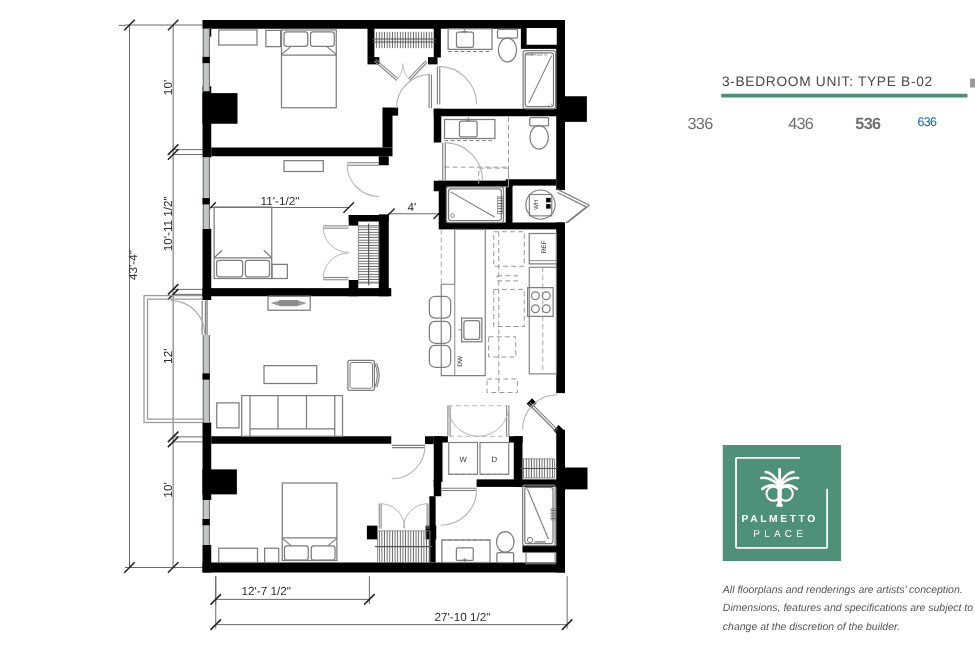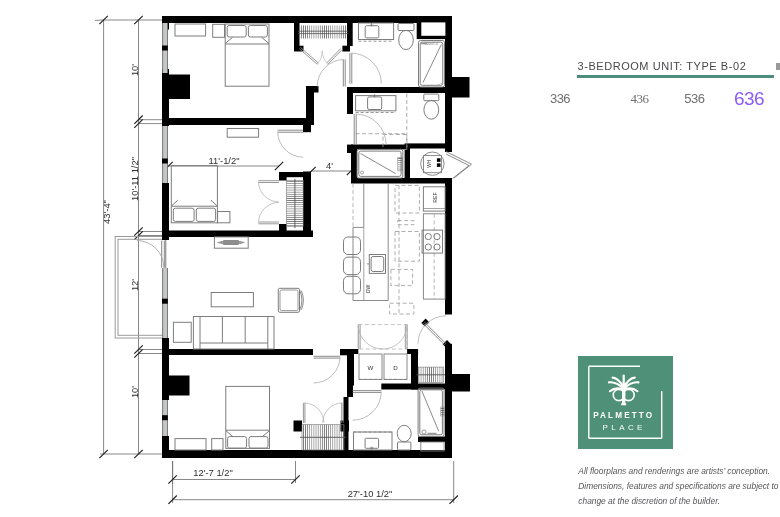--- a/index.html
+++ b/index.html
@@ -499,23 +499,23 @@
 
 <path d="M95,20.3h5" stroke="#6a6a6a" stroke-width="0.8"></path>
 </g>
 </svg>
 
 <div class="abs" style="left:577.5px;top:61.3px;width:200px;font-size:11px;line-height:11.4px;font-weight:normal;color:#49494b;letter-spacing:0.55px;white-space:nowrap;">3-BEDROOM UNIT: TYPE B-02</div>
 
 <div class="abs" style="left:577px;top:75.4px;width:197px;height:2.3px;background:#4e8d7e;"></div>
 
 <div class="abs" style="left:550px;top:92.2px;font-size:13px;line-height:13px;letter-spacing:-0.55px;color:#6f6f71;">336</div>
-<div class="abs" style="left:630.5px;top:92.2px;font-size:13px;line-height:13px;letter-spacing:-0.55px;color:#6f6f71;font-family:Liberation Serif, serif;">436</div>
-<div class="abs" style="left:684.3px;top:92.2px;font-size:13px;line-height:13px;letter-spacing:-0.55px;color:#6f6f71;">536</div>
-<div class="abs" style="left:734px;top:92.2px;font-size:19px;line-height:13px;letter-spacing:-0.55px;color:#8b5cf6;">636</div>
+<div class="abs" style="left:630.5px;top:92.2px;font-size:13px;line-height:13px;letter-spacing:-0.55px;color:#6f6f71;">436</div>
+<div class="abs" style="left:684.3px;top:92.2px;font-size:13px;line-height:13px;letter-spacing:-0.55px;color:#6f6f71;font-weight:bold;">536</div>
+<div class="abs" style="left:734px;top:92.2px;font-size:10px;line-height:13px;letter-spacing:-0.55px;color:#0369a1;">636</div>
 
 <div class="abs" style="left:776px;top:63px;width:4px;height:7px;background:#9a9a9a;"></div>
 
 <svg class="abs" style="left:578px;top:355.5px" width="95" height="93" viewBox="0 0 95 93">
 <rect x="0" y="0" width="95" height="93" fill="#4f9078"></rect>
 <g stroke="#fff" stroke-width="1.4" fill="none">
 <path d="M10.8,10.2H62 M10.8,10.2V82.3 M10.8,82.3H83.7 M83.7,82.3V35"></path>
 </g>
 <g stroke="#fff" fill="none" stroke-linecap="round">
 <path d="M45.7,32V19.5" stroke-width="2.2"></path>

